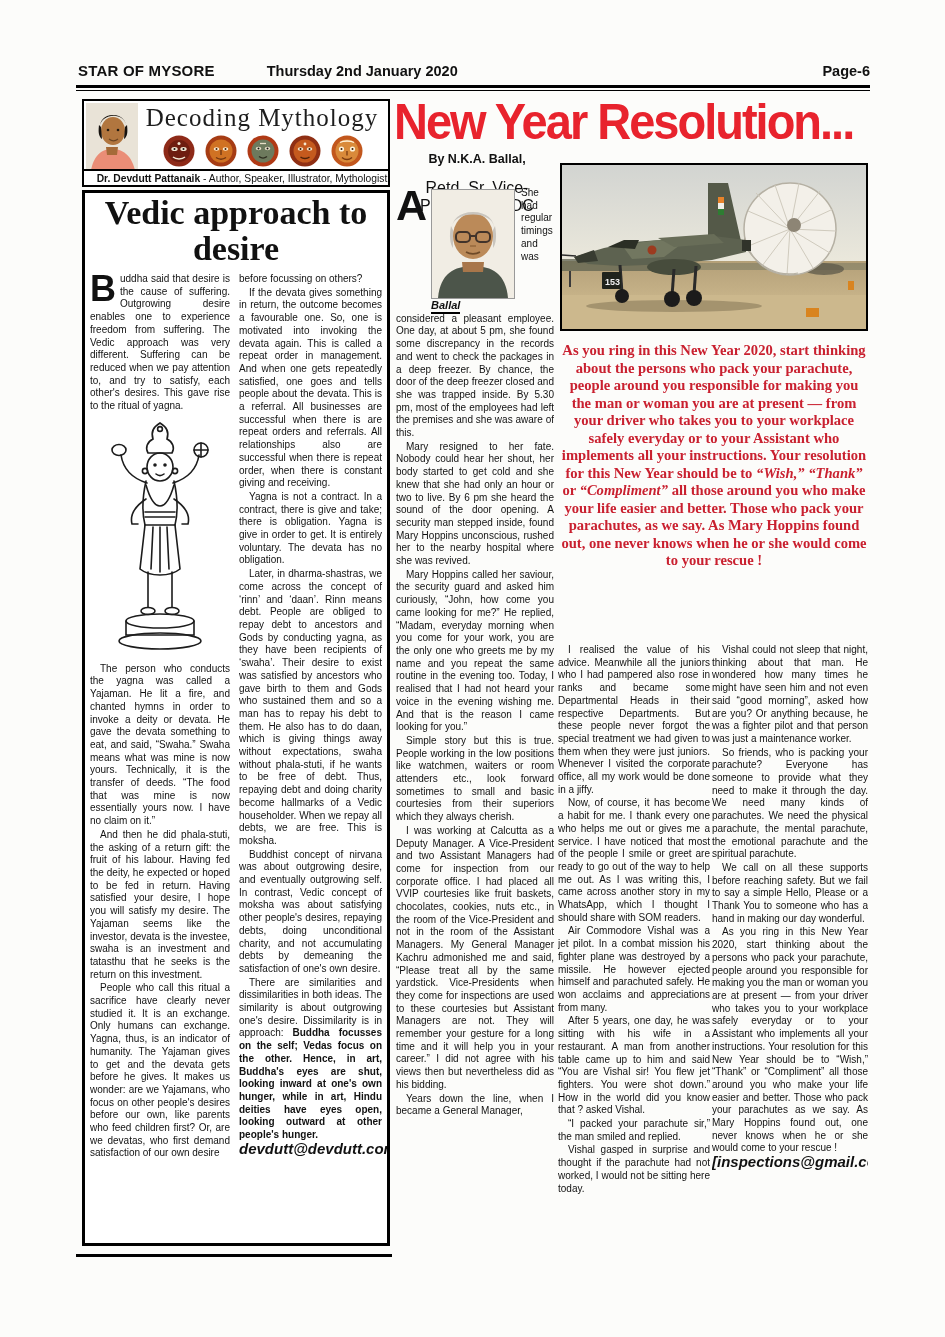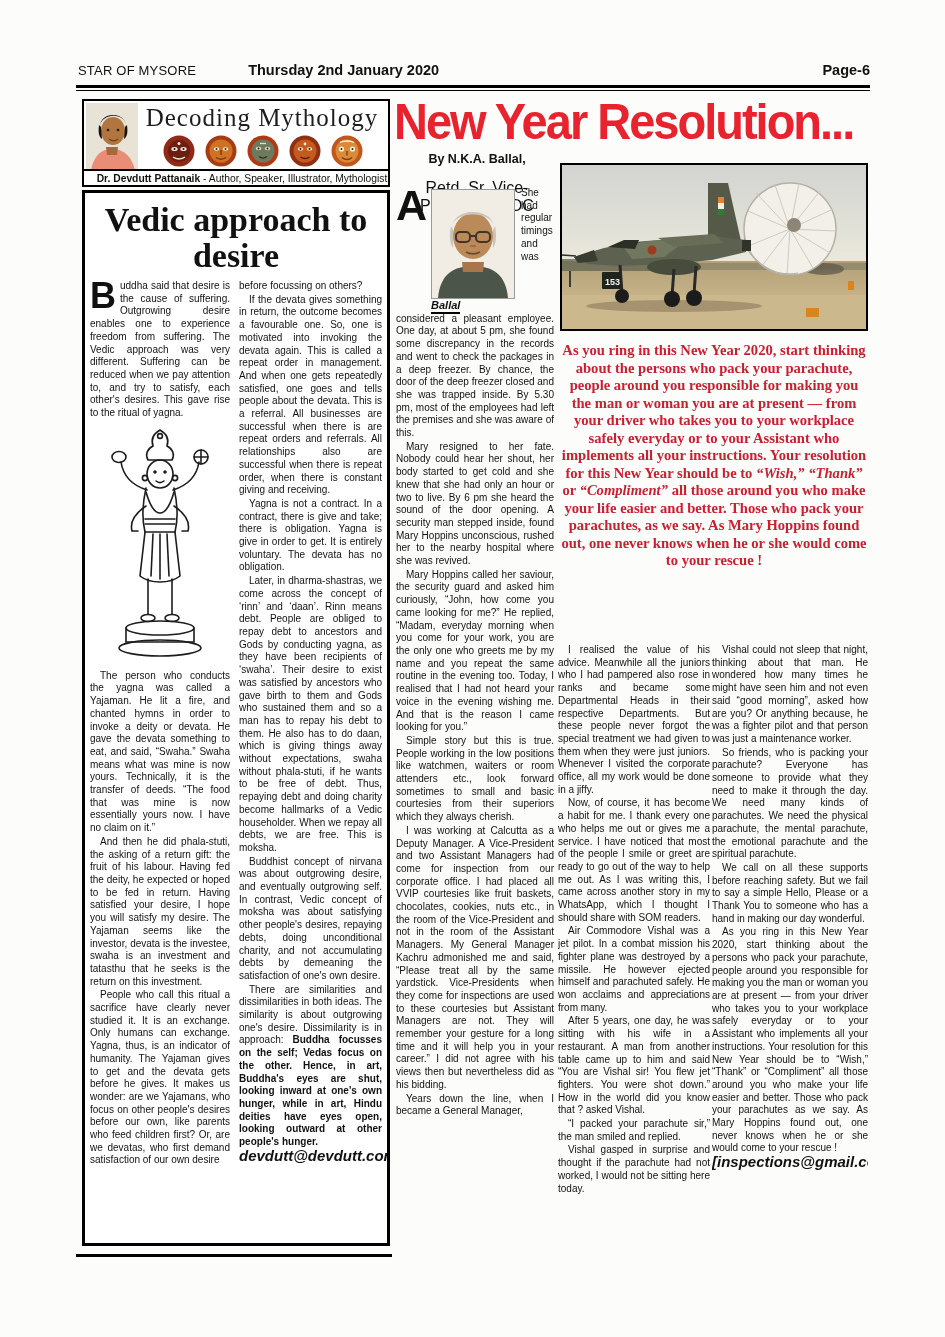--- a/index.html
+++ b/index.html
@@ -1,36 +1,36 @@
 <!DOCTYPE html>
 <html><head>
 <meta charset="utf-8">
 <style>
   html,body{margin:0;padding:0;background:#888;}
   .page{position:relative;width:945px;height:1337px;background:#fcfcfa;margin:0 auto;
         font-family:"Liberation Sans","DejaVu Sans",sans-serif;color:#111;overflow:hidden;}
   
   .masthead{position:absolute;left:78px;top:62px;width:792px;display:flex;align-items:baseline;}
-  .mh-paper{font-weight:normal;font-size:13px;letter-spacing:.2px;}
+  .mh-paper{font-weight:bold;font-size:15px;letter-spacing:.2px;}
   .mh-date{font-weight:bold;font-size:14.5px;margin-left:52px;}
   .mh-page{font-weight:bold;font-size:14.5px;margin-left:auto;}
   .mh-rule{position:absolute;left:76px;top:85px;width:794px;height:2.5px;background:#000;}
   .mh-rule2{position:absolute;left:76px;top:90px;width:794px;height:1px;background:#000;}
   
   .decoding-box{position:absolute;left:82px;top:99px;width:308px;height:88px;border:2.5px solid #000;
                 background:#fff;box-sizing:border-box;}
   .dm-photo{position:absolute;left:2px;top:2px;width:52px;height:74px;}
   .dm-title{position:absolute;left:56px;right:4px;top:3px;text-align:center;
             font-family:"Liberation Serif","DejaVu Serif",serif;font-size:25px;color:#1d1d1d;letter-spacing:1px;}
   .dm-masks{position:absolute;left:58px;right:4px;top:34px;display:flex;justify-content:center;gap:10px;}
   .dm-strip{position:absolute;left:0;right:0;bottom:0;border-top:2px solid #000;text-align:center;
             font-size:10.3px;padding:2px 0 1px 12px;background:#fff;white-space:nowrap;}
   
   .myth-box{position:absolute;left:82px;top:190px;width:308px;height:1056px;border:3px solid #000;
-            box-sizing:border-box;background:#fff;overflow:hidden;padding:7px 5px;}
+            box-sizing:border-box;background:#fff;overflow:hidden;padding:0 5px;}
   .myth-headline{font-family:"Liberation Serif","DejaVu Serif",serif;font-weight:bold;font-size:34px;
                  line-height:36px;text-align:center;margin:2px 0 6px 0;}
   .myth-cols{display:flex;gap:9px;}
   .col{width:143px;font-size:10px;line-height:12.7px;text-align:justify;}
   .col p{margin:0 0 1px 0;}
   .col p.ind{text-indent:10px;}
   .dropcap{float:left;font-weight:bold;font-size:36px;line-height:30px;padding:1px 4px 0 0;}
   .dropcap.big{font-size:43px;line-height:35px;}
   .deity{width:140px;height:240px;margin:4px auto 6px auto;}
   .email-line{text-align:right;font-weight:bold;font-style:italic;font-size:15px;margin-top:2px;}

